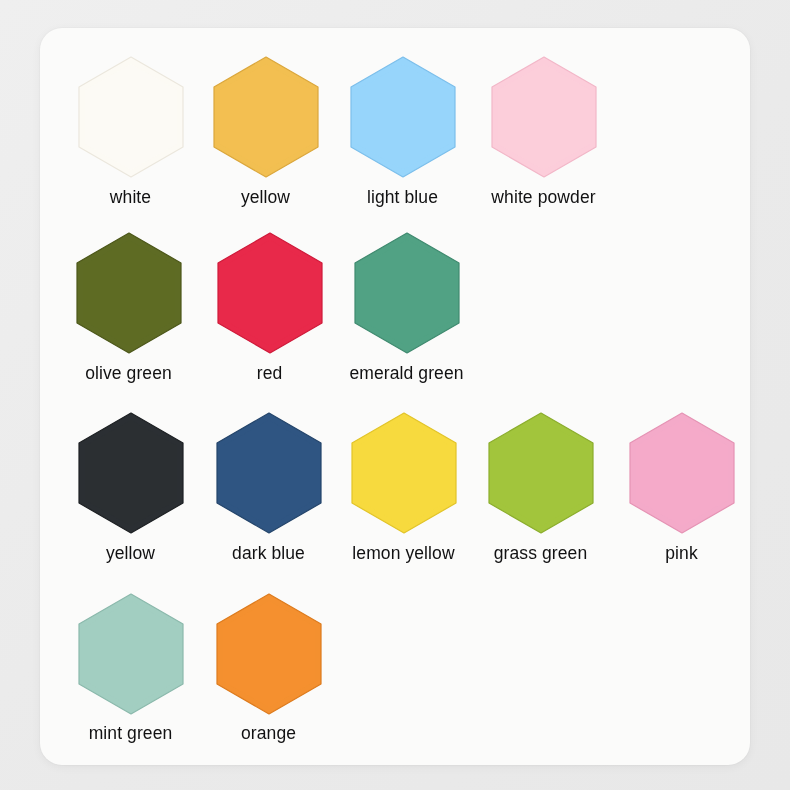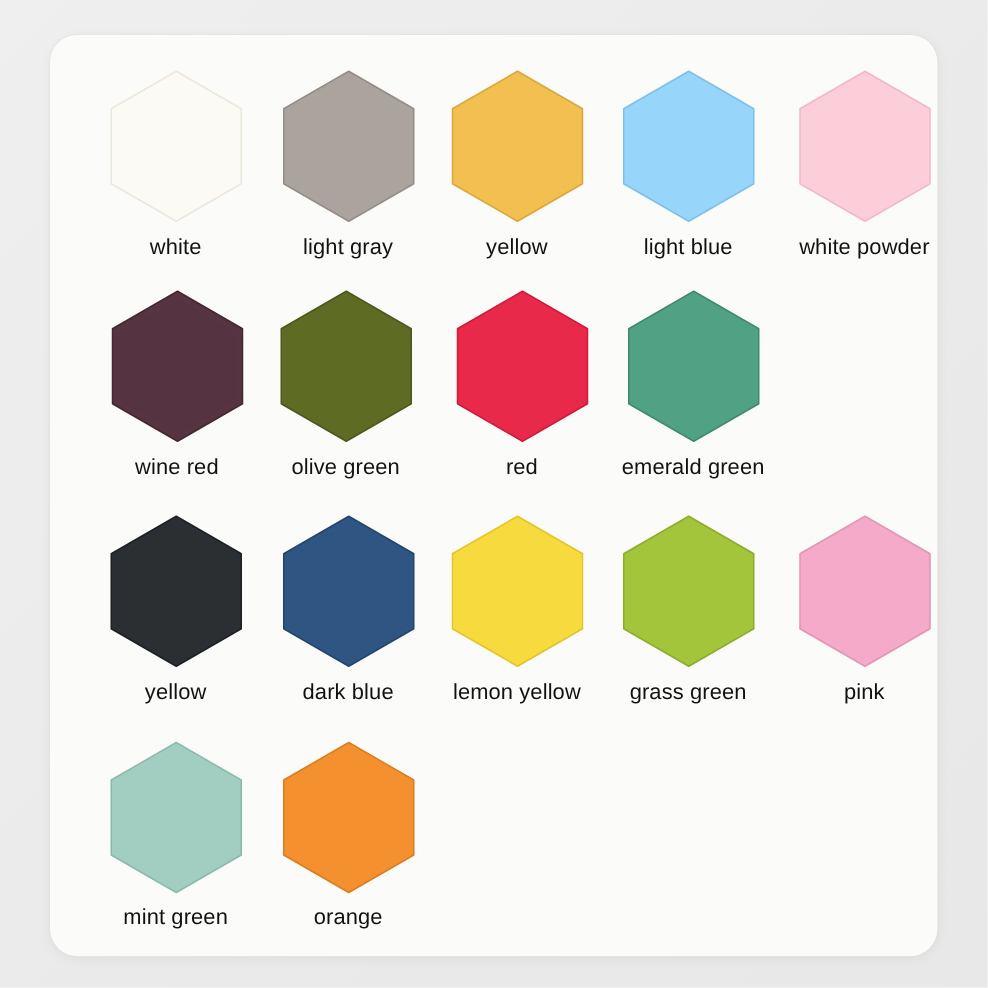--- a/index.html
+++ b/index.html
@@ -34,21 +34,21 @@
     width: 710px;
     height: 737px;
   }
 
   .swatch-row {
     display: flex;
     flex-direction: row;
     align-items: flex-start;
     justify-content: flex-start;
     height: 178px;
-    padding-left: 32px;
+    padding-left: 22px;
     box-sizing: border-box;
   }
   .swatch-row.row-0 { padding-top: 27px; height: 203px; }
   .swatch-row.row-1 { height: 180px; }
   .swatch-row.row-2 { height: 181px; }
   .swatch-row.row-3 { height: 173px; }
 
   .swatch-cell {
     width: 137px;
     display: flex;
@@ -102,36 +102,20 @@
                   <stop offset="16%" stop-color="#fcfaf4"></stop>
                   <stop offset="100%" stop-color="#fcfaf4"></stop>
                 </linearGradient>
               </defs>
               <polygon points="55,2 107,32 107,92 55,122 3,92 3,32" fill="url(#g0_0)" stroke="#ebe7dd" stroke-width="1.2" stroke-linejoin="round"></polygon>
               <polygon points="55,9 101,35 101,89 55,115 9,89 9,35" fill="#fcfaf4" opacity="0.95"></polygon>
             </svg>
           </div>
           <div class="swatch-label">white</div>
         </div>
-        <div class="swatch-cell col-1">
-          <div class="hex-wrap">
-            <svg class="hex" viewBox="0 0 110 124" width="110" height="124">
-              <defs>
-                <linearGradient id="g0_1" x1="0" y1="0" x2="0.35" y2="1">
-                  <stop offset="0%" stop-color="#948d87"></stop>
-                  <stop offset="16%" stop-color="#aba49e"></stop>
-                  <stop offset="100%" stop-color="#aba49e"></stop>
-                </linearGradient>
-              </defs>
-              <polygon points="55,2 107,32 107,92 55,122 3,92 3,32" fill="url(#g0_1)" stroke="#948d87" stroke-width="1.2" stroke-linejoin="round"></polygon>
-              <polygon points="55,9 101,35 101,89 55,115 9,89 9,35" fill="#aba49e" opacity="0.95"></polygon>
-            </svg>
-          </div>
-          <div class="swatch-label">light gray</div>
-        </div>
         <div class="swatch-cell col-2">
           <div class="hex-wrap">
             <svg class="hex" viewBox="0 0 110 124" width="110" height="124">
               <defs>
                 <linearGradient id="g0_2" x1="0" y1="0" x2="0.35" y2="1">
                   <stop offset="0%" stop-color="#dba73c"></stop>
                   <stop offset="16%" stop-color="#f2bf51"></stop>
                   <stop offset="100%" stop-color="#f2bf51"></stop>
                 </linearGradient>
               </defs>
@@ -168,36 +152,20 @@
                 </linearGradient>
               </defs>
               <polygon points="55,2 107,32 107,92 55,122 3,92 3,32" fill="url(#g0_4)" stroke="#f2b7c8" stroke-width="1.2" stroke-linejoin="round"></polygon>
               <polygon points="55,9 101,35 101,89 55,115 9,89 9,35" fill="#fccdda" opacity="0.95"></polygon>
             </svg>
           </div>
           <div class="swatch-label">white powder</div>
         </div>
       </div>
       <div class="swatch-row row-1">
-        <div class="swatch-cell col-1">
-          <div class="hex-wrap">
-            <svg class="hex" viewBox="0 0 110 124" width="110" height="124">
-              <defs>
-                <linearGradient id="g1_1" x1="0" y1="0" x2="0.35" y2="1">
-                  <stop offset="0%" stop-color="#45272f"></stop>
-                  <stop offset="16%" stop-color="#563441"></stop>
-                  <stop offset="100%" stop-color="#563441"></stop>
-                </linearGradient>
-              </defs>
-              <polygon points="55,2 107,32 107,92 55,122 3,92 3,32" fill="url(#g1_1)" stroke="#45272f" stroke-width="1.2" stroke-linejoin="round"></polygon>
-              <polygon points="55,9 101,35 101,89 55,115 9,89 9,35" fill="#563441" opacity="0.95"></polygon>
-            </svg>
-          </div>
-          <div class="swatch-label">wine red</div>
-        </div>
         <div class="swatch-cell col-2">
           <div class="hex-wrap">
             <svg class="hex" viewBox="0 0 110 124" width="110" height="124">
               <defs>
                 <linearGradient id="g1_2" x1="0" y1="0" x2="0.35" y2="1">
                   <stop offset="0%" stop-color="#4c5719"></stop>
                   <stop offset="16%" stop-color="#5e6b24"></stop>
                   <stop offset="100%" stop-color="#5e6b24"></stop>
                 </linearGradient>
               </defs>

